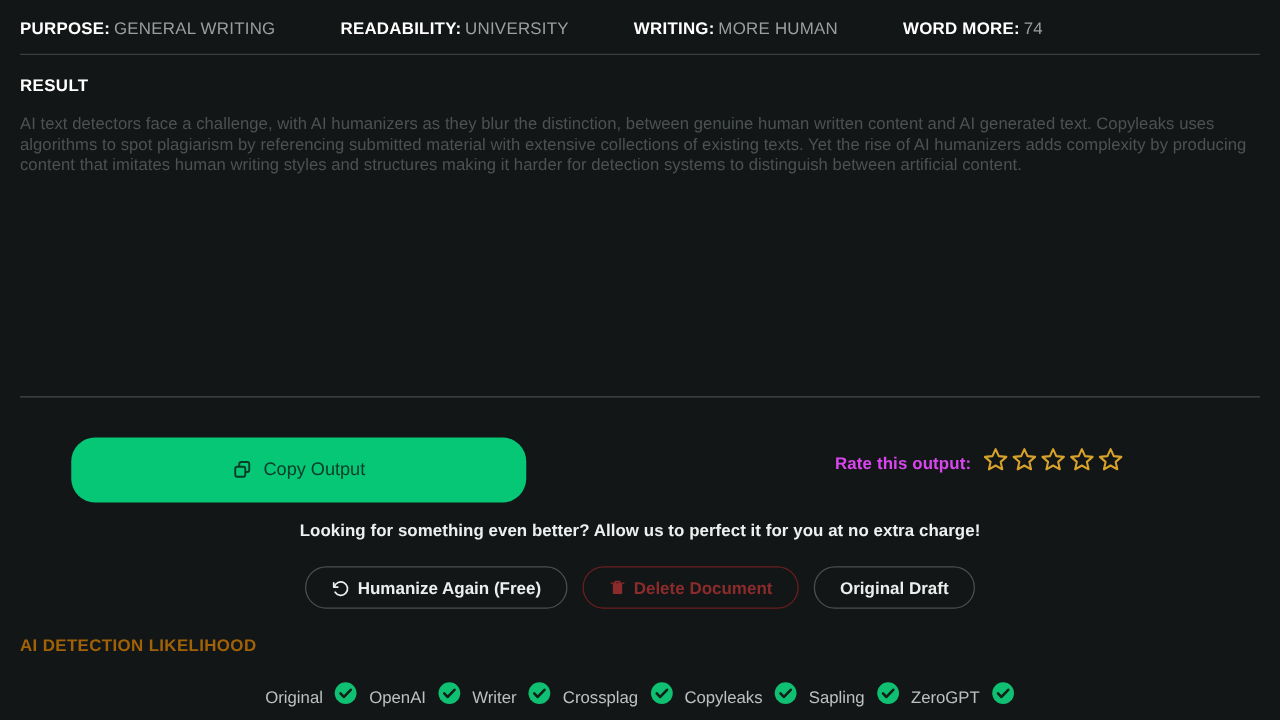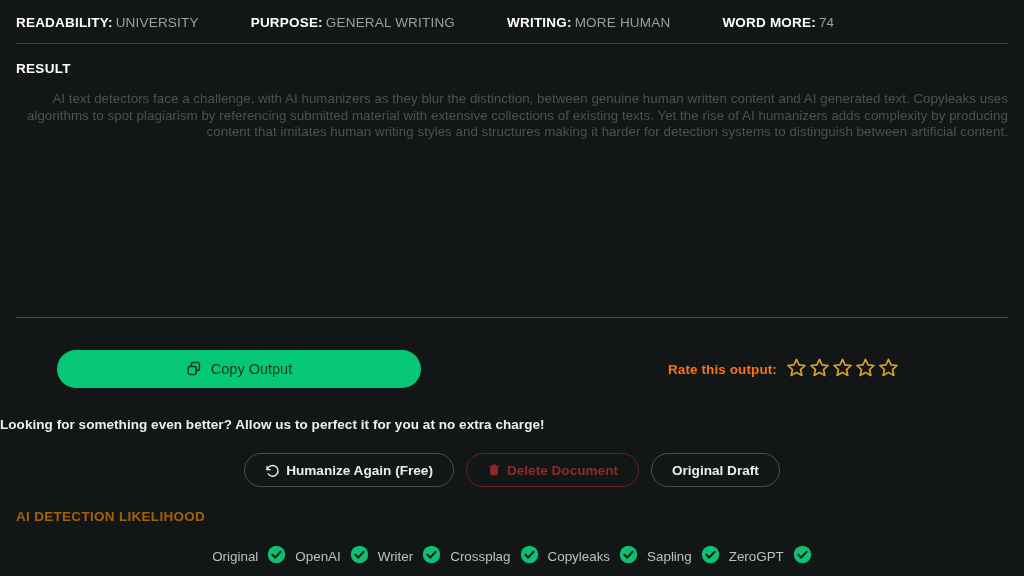--- a/index.html
+++ b/index.html
@@ -62,21 +62,21 @@
     color: #ffffff;
     letter-spacing: 0.3px;
     margin: 17px 0 1px 16px;
   }
   .result-body {
     margin: 15px 16px 0 16px;
     font-size: 13.3px;
     line-height: 16.6px;
     color: #4d5152;
     letter-spacing: 0.05px;
-    text-align: right;
+    text-align: left;
   }
 
   .divider-2 {
     position: absolute;
     left: 16px;
     right: 16px;
     top: 317px;
     height: 1px;
     background: #45494a;
   }
@@ -87,21 +87,21 @@
     top: 350px;
     left: 0;
     right: 0;
     height: 40px;
   }
   .copy-button {
     position: absolute;
     left: 57px;
     top: 0;
     width: 364px;
-    height: 38px;
+    height: 52px;
     border-radius: 19px;
     background: #05c776;
     border: none;
     color: #0c3b28;
     font-family: "Liberation Sans", sans-serif;
     font-size: 14.5px;
     display: flex;
     align-items: center;
     justify-content: center;
     gap: 9px;
@@ -114,37 +114,38 @@
     position: absolute;
     left: 668px;
     top: 7px;
     display: flex;
     align-items: center;
     gap: 9px;
   }
   .rate-label {
     font-size: 13.5px;
     font-weight: bold;
-    color: #f97316;
+    color: #d946ef;
     letter-spacing: 0.1px;
     white-space: nowrap;
   }
   .stars {
     display: flex;
     align-items: center;
     gap: 2px;
   }
   .star { display: block; cursor: pointer; }
 
   
   .upsell {
     position: absolute;
     top: 417px;
     left: 0;
     right: 0;
+    text-align: center;
     font-size: 13.5px;
     font-weight: bold;
     color: #eef0f0;
     letter-spacing: 0.05px;
   }
 
   .action-row {
     position: absolute;
     top: 453px;
     left: 0;
@@ -210,24 +211,24 @@
   }
   .check-badge { display: block; }
 </style>
 </head>
 <body>
 
 <div class="page">
 
   <div class="stats-bar">
     <div class="stat">
+      <span class="stat-label">PURPOSE:</span><span class="stat-value">GENERAL WRITING</span>
+    </div>
+    <div class="stat">
       <span class="stat-label">READABILITY:</span><span class="stat-value">UNIVERSITY</span>
-    </div>
-    <div class="stat">
-      <span class="stat-label">PURPOSE:</span><span class="stat-value">GENERAL WRITING</span>
     </div>
     <div class="stat">
       <span class="stat-label">WRITING:</span><span class="stat-value">MORE HUMAN</span>
     </div>
     <div class="stat">
       <span class="stat-label">WORD MORE:</span><span class="stat-value">74</span>
     </div>
   </div>
 
   <div class="divider"></div>

